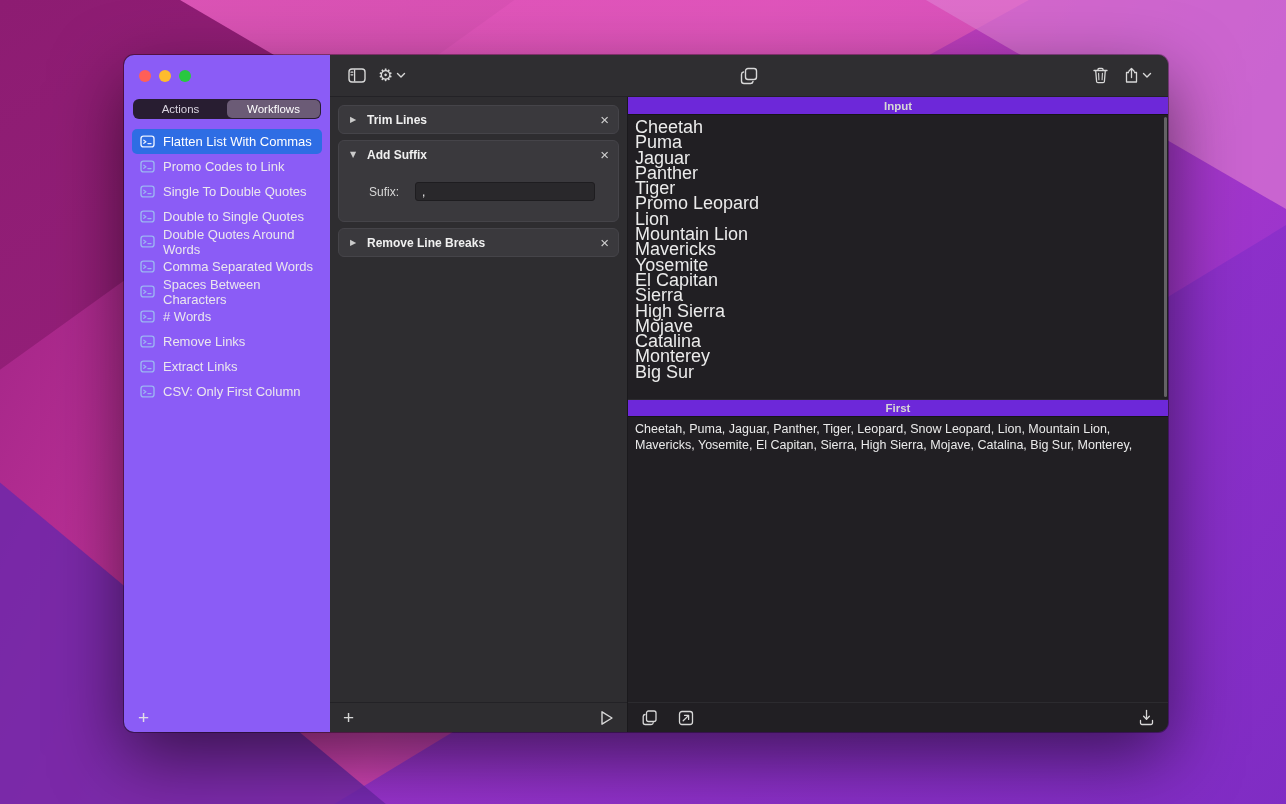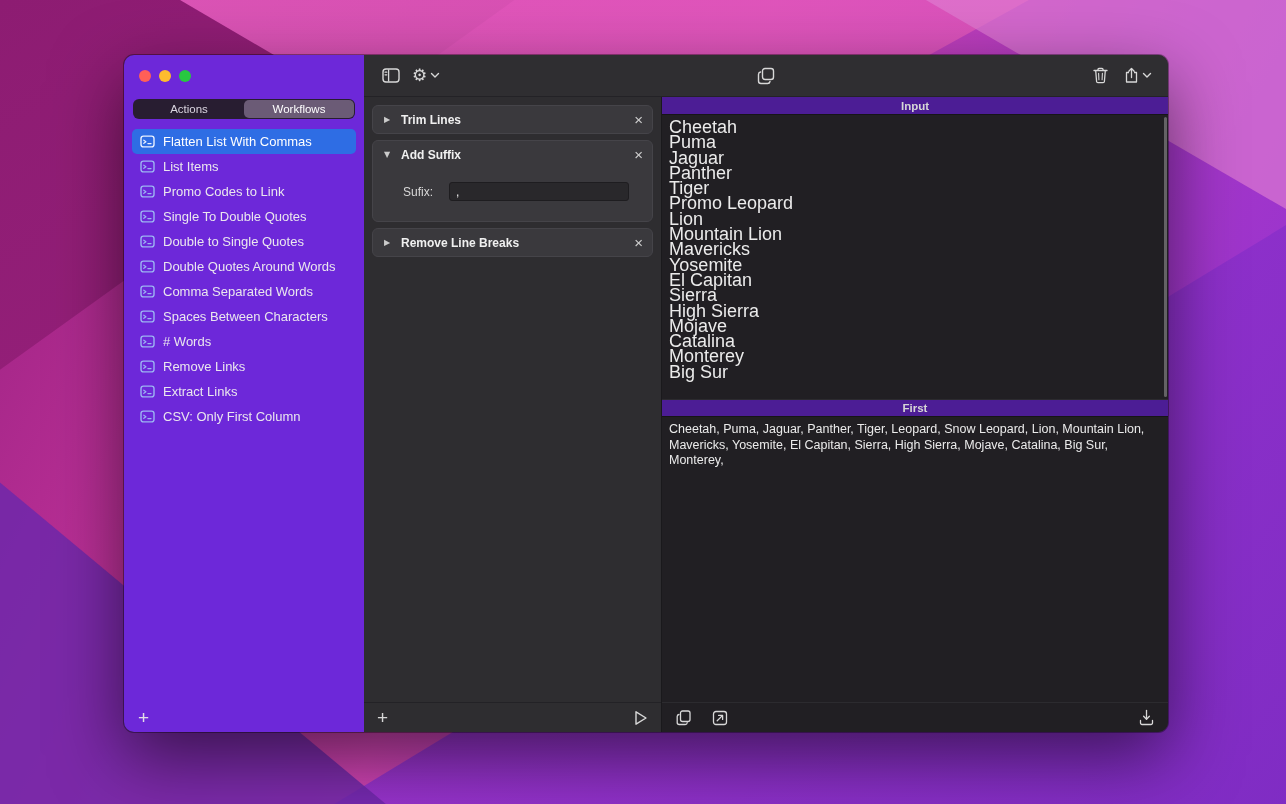--- a/index.html
+++ b/index.html
@@ -16,21 +16,21 @@
   .wp4 { background:linear-gradient(135deg,#aa37dd,#7e2cc2); clip-path:polygon(100% 28%,100% 100%,26% 100%); opacity:.9; }
   .wp5 { background:#6f28aa; clip-path:polygon(0 60%,0 100%,30% 100%); opacity:.85; }
 
   
   .window { position:absolute; left:124px; top:55px; width:1044px; height:677px;
     border-radius:10px; overflow:hidden; display:flex;
     box-shadow:0 25px 70px rgba(0,0,0,.55), 0 0 0 1px rgba(0,0,0,.35);
     background:#2e2d30; }
 
   
-  .sidebar { width:240px; background:#6d28d9; position:relative; flex:none; display:flex; flex-direction:column;justify-content:flex-end; }
+  .sidebar { width:206px; background:#8b5cf6; position:relative; flex:none; display:flex; flex-direction:column;justify-content:flex-end; }
   .traffic { display:flex; gap:8px; padding:15px 0 0 15px; }
   .tl { width:12px; height:12px; border-radius:50%; }
   .tl.red{ background:#ff5f57; } .tl.yellow{ background:#febc2e; } .tl.green{ background:#28c840; }
 
   .segctl { display:flex; margin:17px 9px 0 9px; height:20px; background:#281d31; border-radius:6px; padding:1px; }
   .seg { flex:1; display:flex; align-items:center; justify-content:center; font-size:11.5px; color:#d9d4df; border-radius:5px; cursor:default; }
   .seg.selected { background:#6b5b76; color:#ffffff; }
 
   .wf-list { margin-top:10px; flex:1; overflow:hidden; }
   .wf-row { display:flex; align-items:center; gap:8px; height:25px; margin:0 8px; padding:0 8px; border-radius:5px; font-size:13px; color:#eae6ee; }
@@ -64,21 +64,21 @@
   .card-body { padding:14px 14px 20px 14px; display:flex; align-items:center; }
   .field-label { width:62px; text-align:right; font-size:12px; color:#d8d8d8; padding-right:16px; }
   .field-input { width:180px; height:19px; background:#29282b; border:1px solid #1e1d20; border-radius:3px; color:#eaeaea; font-size:12px; padding:0 6px; font-family:"Liberation Sans", sans-serif; outline:none; }
 
   .middle-bottom { height:30px; border-top:1px solid #232226; display:flex; align-items:center; padding:0 13px; }
   .middle-bottom .plus { color:#d6d6d6; }
   .run-btn { margin-left:auto; display:flex; align-items:center; cursor:default; }
 
   
   .right { flex:1; display:flex; flex-direction:column; background:#211f23; min-width:0; }
-  .io-header { height:18px; flex:none; background:#4c1d95; border-top:1px solid #2c2b2f; border-bottom:1px solid #161518;
+  .io-header { height:18px; flex:none; background:#6d28d9; border-top:1px solid #2c2b2f; border-bottom:1px solid #161518;
     display:flex; align-items:center; justify-content:center; font-size:11.5px; font-weight:700; color:#d6d6d6; }
   .io-header.first { border-top:none; }
   .input-area { height:284px; flex:none; padding:5px 10px 5px 7px; font-size:18px; line-height:15.3px; color:#ebebeb; position:relative; overflow:hidden; }
   .input-area .line { white-space:pre; }
   .scrollbar { position:absolute; right:1px; top:2px; bottom:2px; width:3px; border-radius:2px; background:rgba(255,255,255,.30); }
   .result-area { flex:1; padding:5px 12px 5px 7px; font-size:12.5px; line-height:15.5px; color:#ebebeb; overflow:hidden; }
   .right-bottom { height:30px; flex:none; border-top:1px solid #2c2b2f; display:flex; align-items:center; padding:0 14px; gap:21px; }
   .rb-spacer { flex:1; }
   .icon-btn { display:flex; align-items:center; color:#d8d8d8; cursor:default; }
   svg { display:block; }
@@ -109,28 +109,20 @@
     </div>
 
     <div class="wf-list">
         <div class="wf-row selected">
     <svg class="wf-ico" width="15" height="13" viewBox="0 0 16 14">
       <rect x="1" y="1.2" width="14" height="11.6" rx="2.6" fill="none" stroke="currentColor" stroke-width="1.5"></rect>
       <path d="M4 5.6 l2.3 1.7 L4 9" fill="none" stroke="currentColor" stroke-width="1.3" stroke-linecap="round" stroke-linejoin="round"></path>
       <line x1="8.4" y1="9.2" x2="11.8" y2="9.2" stroke="currentColor" stroke-width="1.3" stroke-linecap="round"></line>
     </svg>
     <span class="wf-label">Flatten List With Commas</span>
-  </div>
-        <div class="wf-row">
-    <svg class="wf-ico" width="15" height="13" viewBox="0 0 16 14">
-      <rect x="1" y="1.2" width="14" height="11.6" rx="2.6" fill="none" stroke="currentColor" stroke-width="1.5"></rect>
-      <path d="M4 5.6 l2.3 1.7 L4 9" fill="none" stroke="currentColor" stroke-width="1.3" stroke-linecap="round" stroke-linejoin="round"></path>
-      <line x1="8.4" y1="9.2" x2="11.8" y2="9.2" stroke="currentColor" stroke-width="1.3" stroke-linecap="round"></line>
-    </svg>
-    <span class="wf-label">List Items</span>
   </div>
         <div class="wf-row">
     <svg class="wf-ico" width="15" height="13" viewBox="0 0 16 14">
       <rect x="1" y="1.2" width="14" height="11.6" rx="2.6" fill="none" stroke="currentColor" stroke-width="1.5"></rect>
       <path d="M4 5.6 l2.3 1.7 L4 9" fill="none" stroke="currentColor" stroke-width="1.3" stroke-linecap="round" stroke-linejoin="round"></path>
       <line x1="8.4" y1="9.2" x2="11.8" y2="9.2" stroke="currentColor" stroke-width="1.3" stroke-linecap="round"></line>
     </svg>
     <span class="wf-label">Promo Codes to Link</span>
   </div>
         <div class="wf-row">

